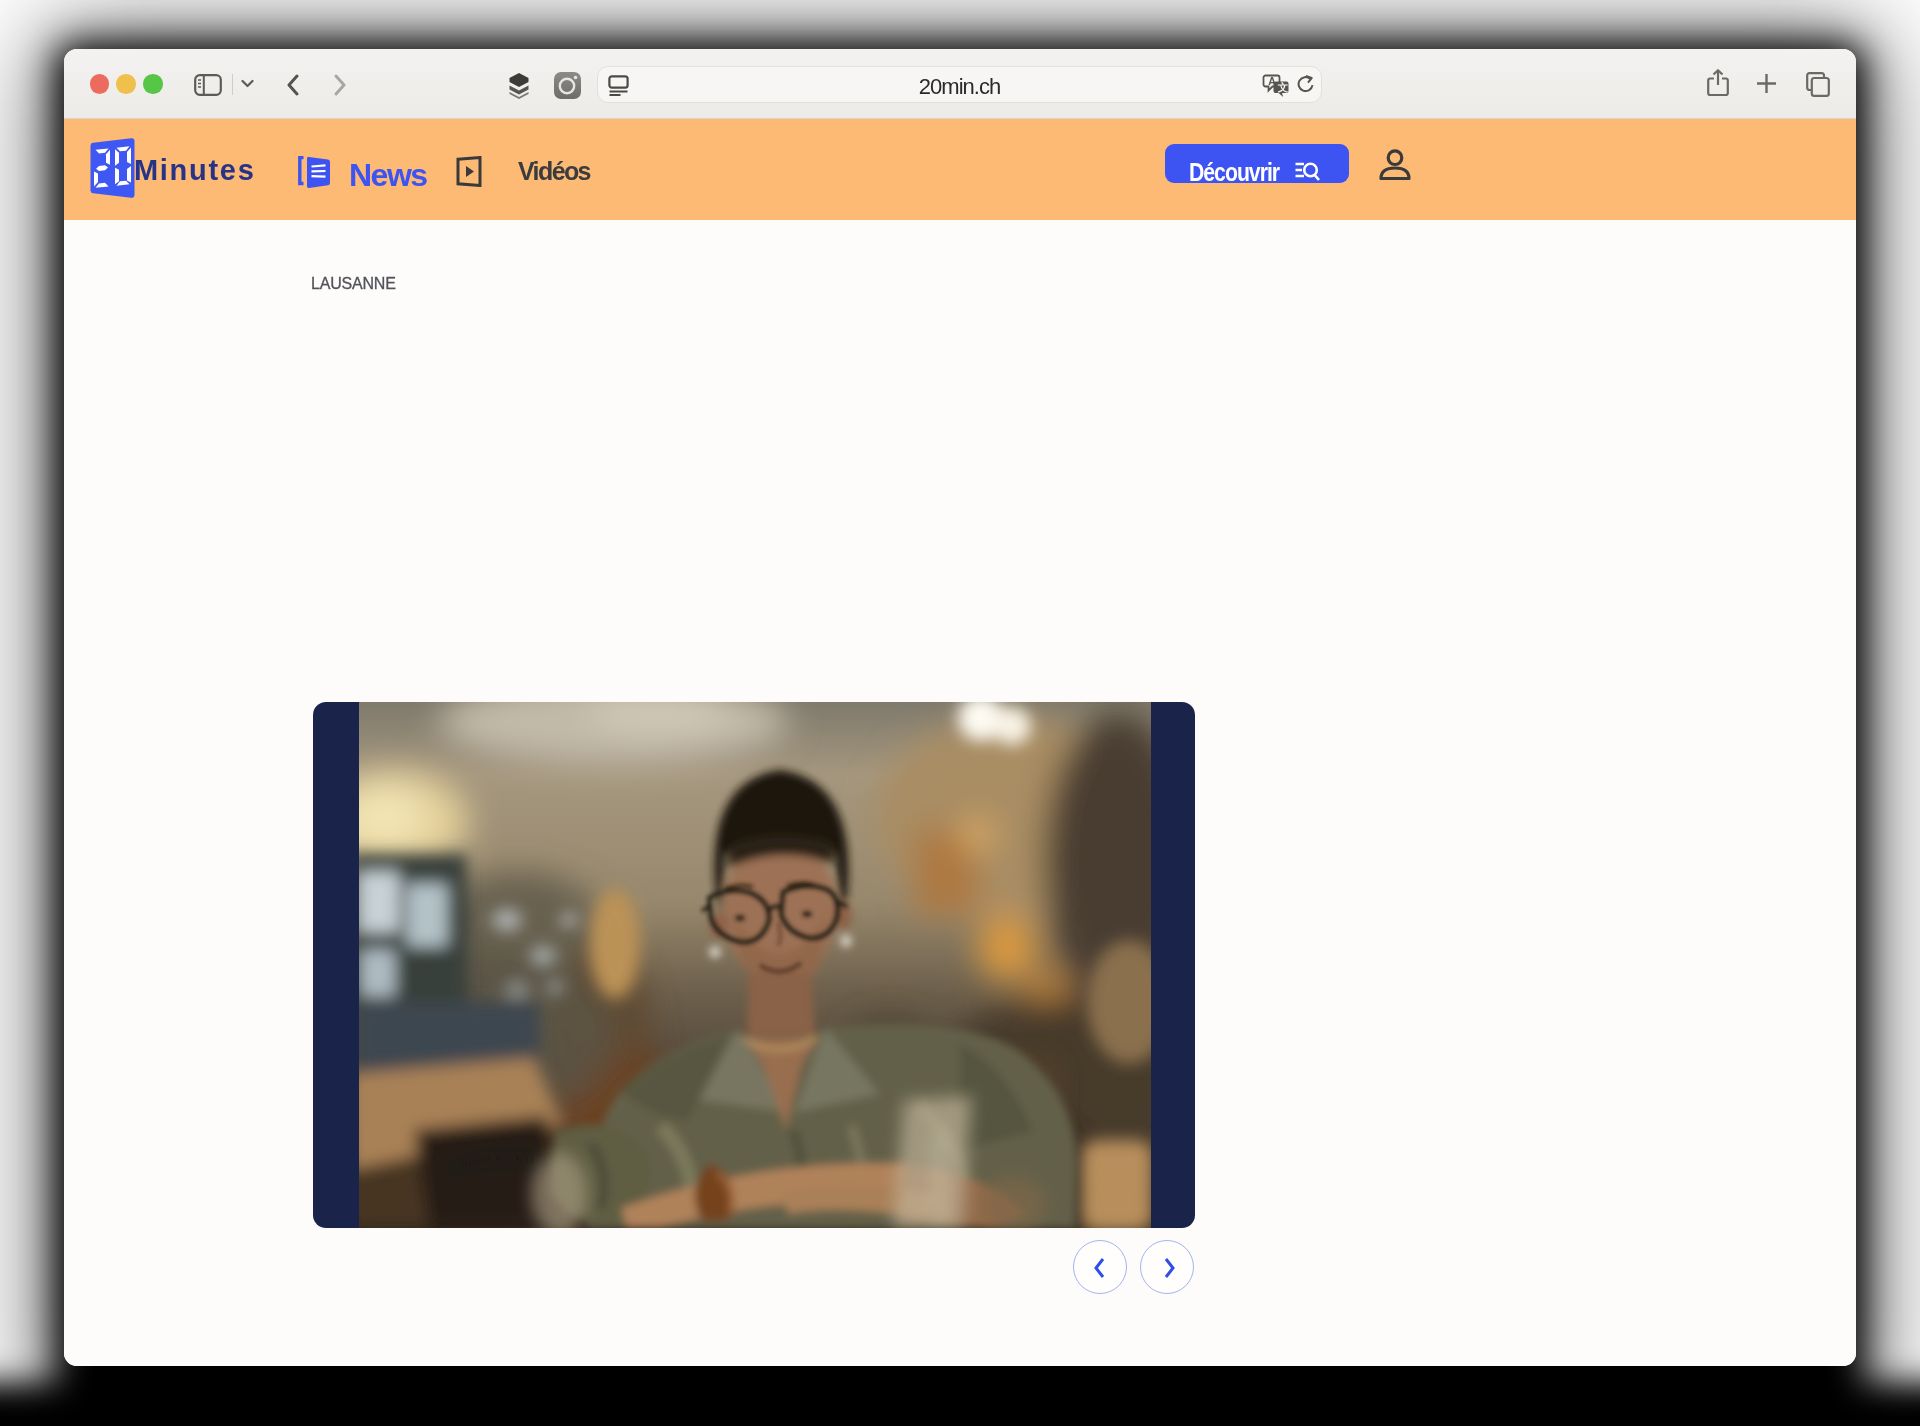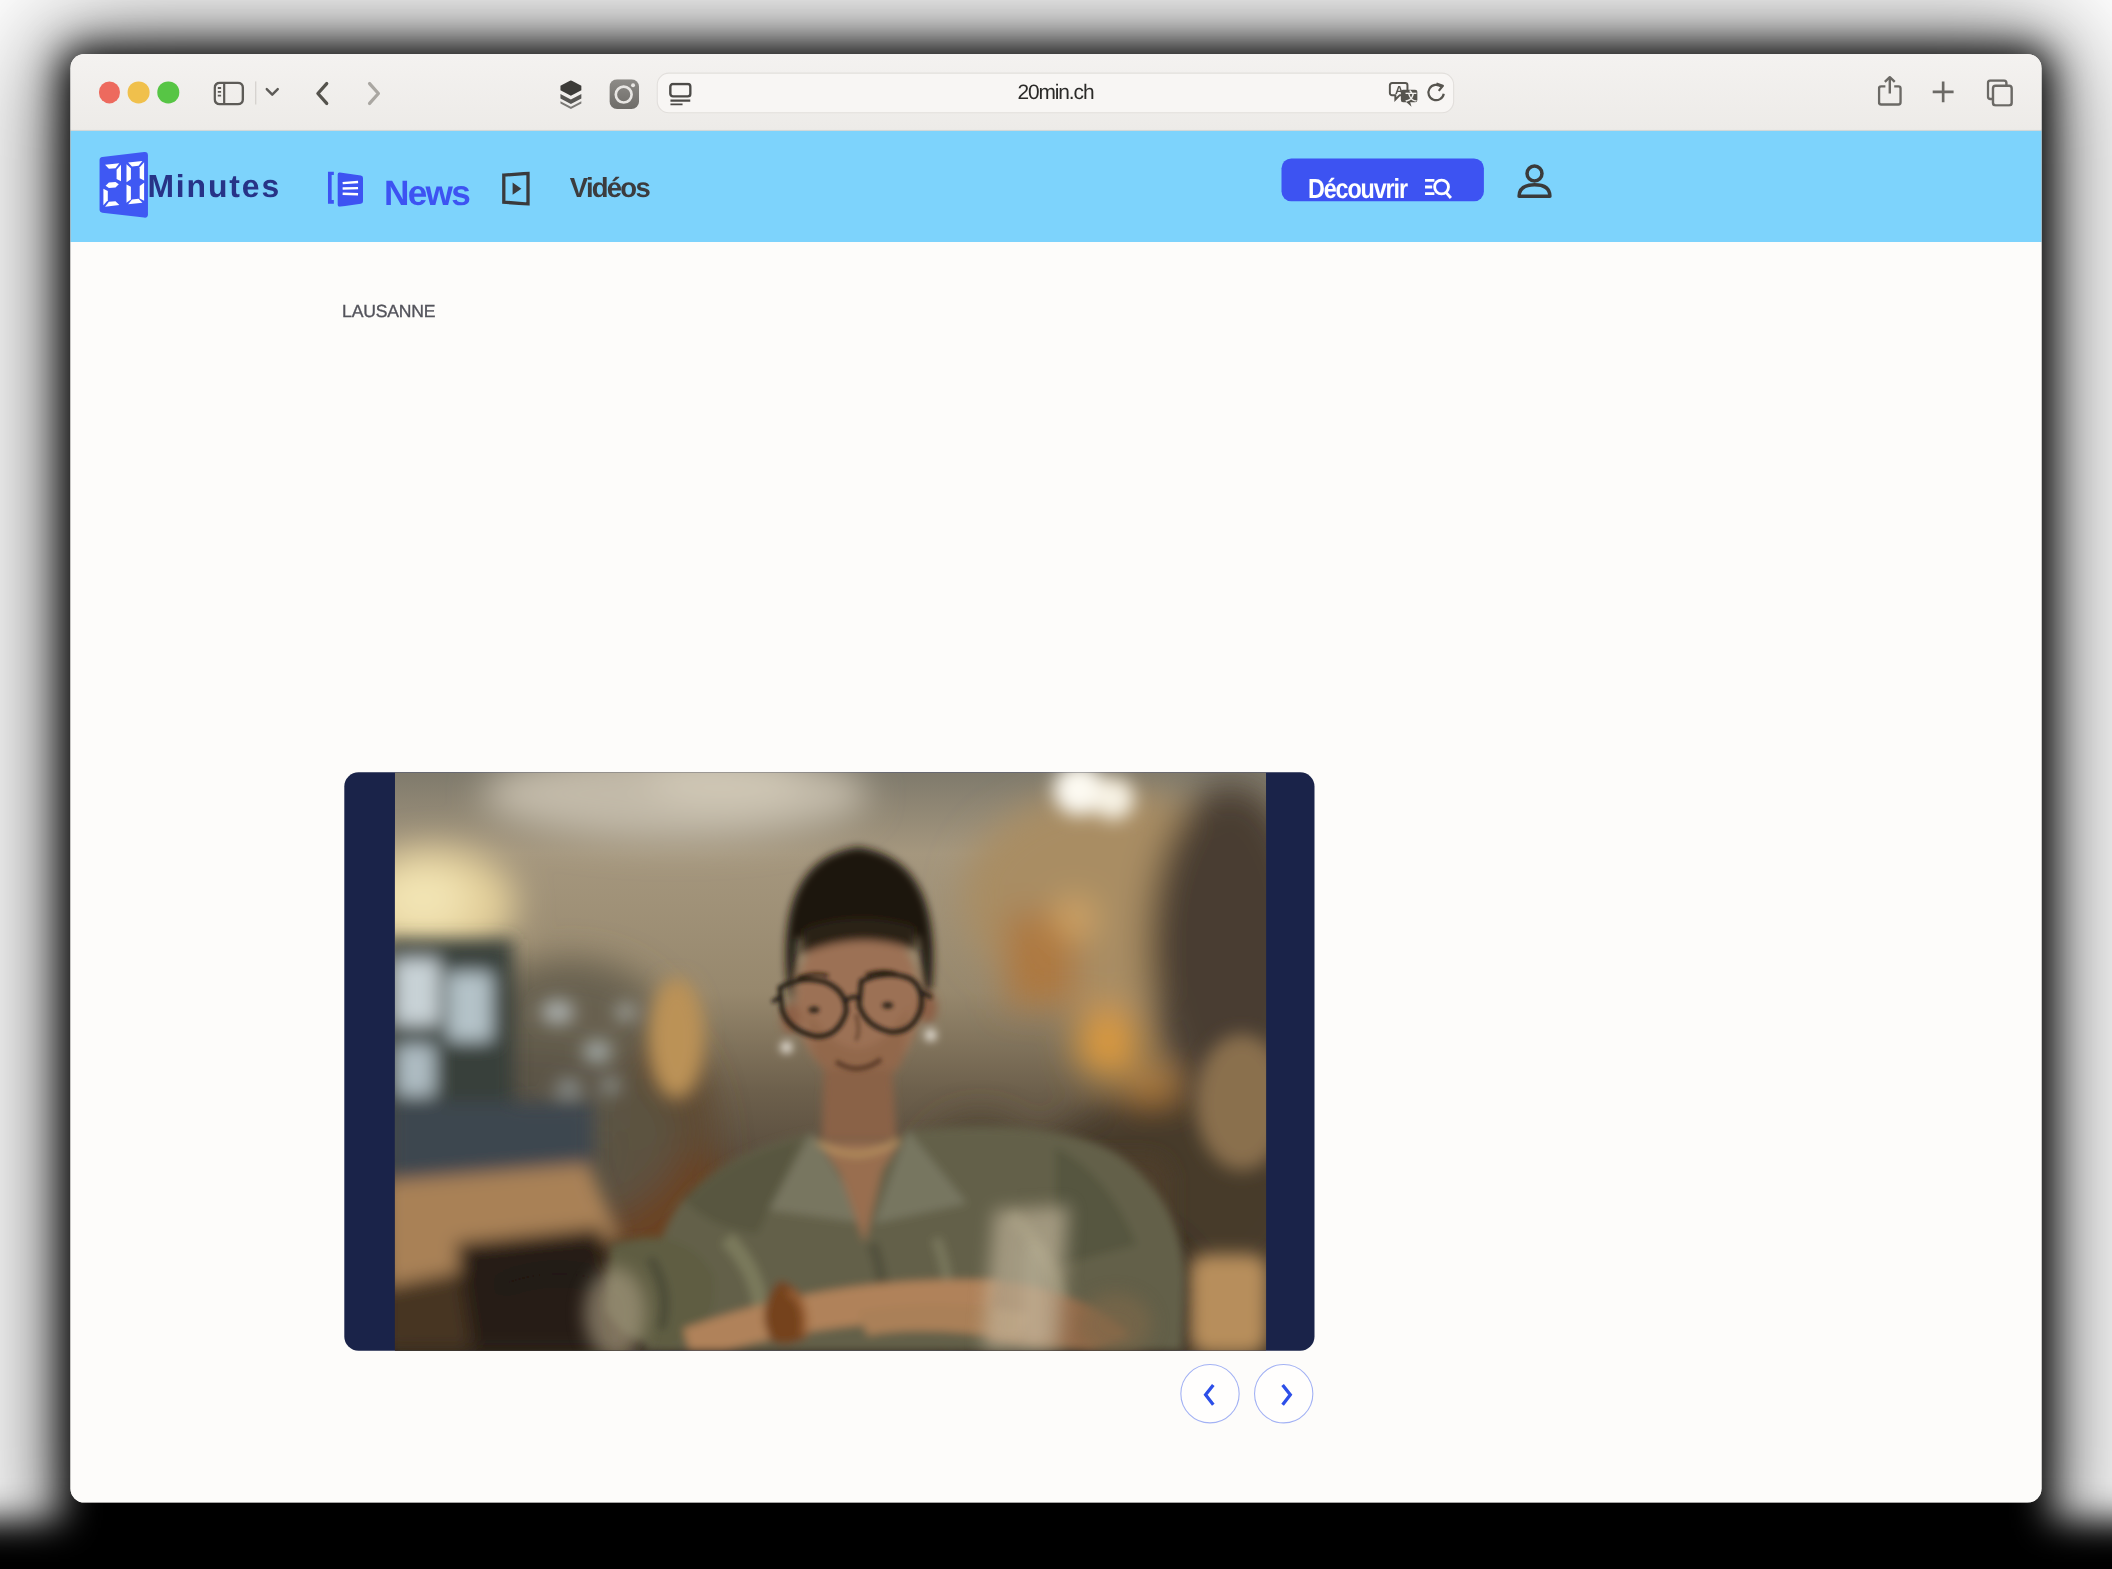--- a/index.html
+++ b/index.html
@@ -23,24 +23,24 @@
   .toolbar {
     position:absolute; left:0; top:0; width:100%; height:70px;
     background:linear-gradient(#f4f2f0,#edebe8);
     border-bottom:1px solid #d7d4d1;
   }
   .tl { position:absolute; top:25.3px; width:19.6px; height:19.6px; border-radius:50%; }
   .urlbar {
     position:absolute; left:533px; top:16.5px; width:725px; height:37.5px;
     background:#f8f6f4; border:1px solid #e2dfdc; border-radius:11px;
   }
-  .urltext { position:absolute; width:100%; text-align:center; top:7px; font-size:19px; color:#2b2a28; letter-spacing:-1px;}
+  .urltext { position:absolute; width:100%; text-align:center; top:7px; font-size:22px; color:#2b2a28; letter-spacing:-1px;}
   .siteheader {
     position:absolute; left:0; top:70px; width:100%; height:101px;
-    background:#7dd3fc;
+    background:#fdba74;
   }
   .navtext { position:absolute; font-size:30px; font-weight:bold; }
   .btn {
     position:absolute; left:1101px; top:25px; width:184px; height:39px;
     background:#3d53f2; border-radius:9px; color:#fff;
   }
   .content { position:absolute; left:0; top:171px; width:100%; height:1146px; background:#fdfcfa; }
   .kicker { position:absolute; left:247px; top:226px; font-size:16px; font-weight:400; letter-spacing:-0.2px; color:#53535b; -webkit-text-stroke:0.3px #53535b; }
   h1 { position:absolute; left:250px; top:269px; font-size:64px; line-height:74px; font-weight:400; color:#1e1d1b; letter-spacing:0; -webkit-text-stroke:1px #1e1d1b;}
   .lede { position:absolute; left:244px; top:433px; width:962px; font-size:40px; line-height:48px; color:#2b2b2d; letter-spacing:-1.2px; -webkit-text-stroke:0.4px #2b2b2d;}

